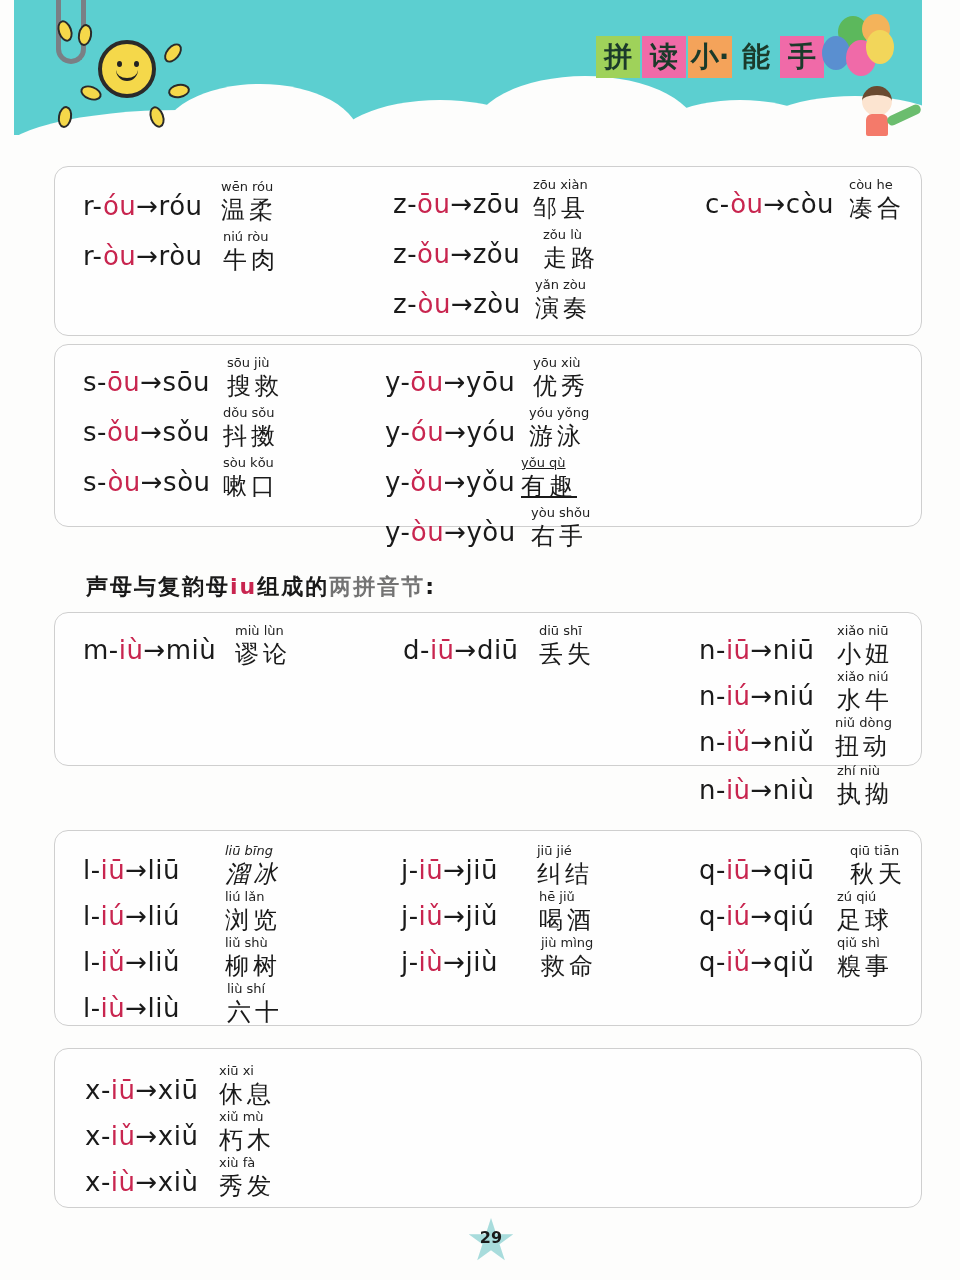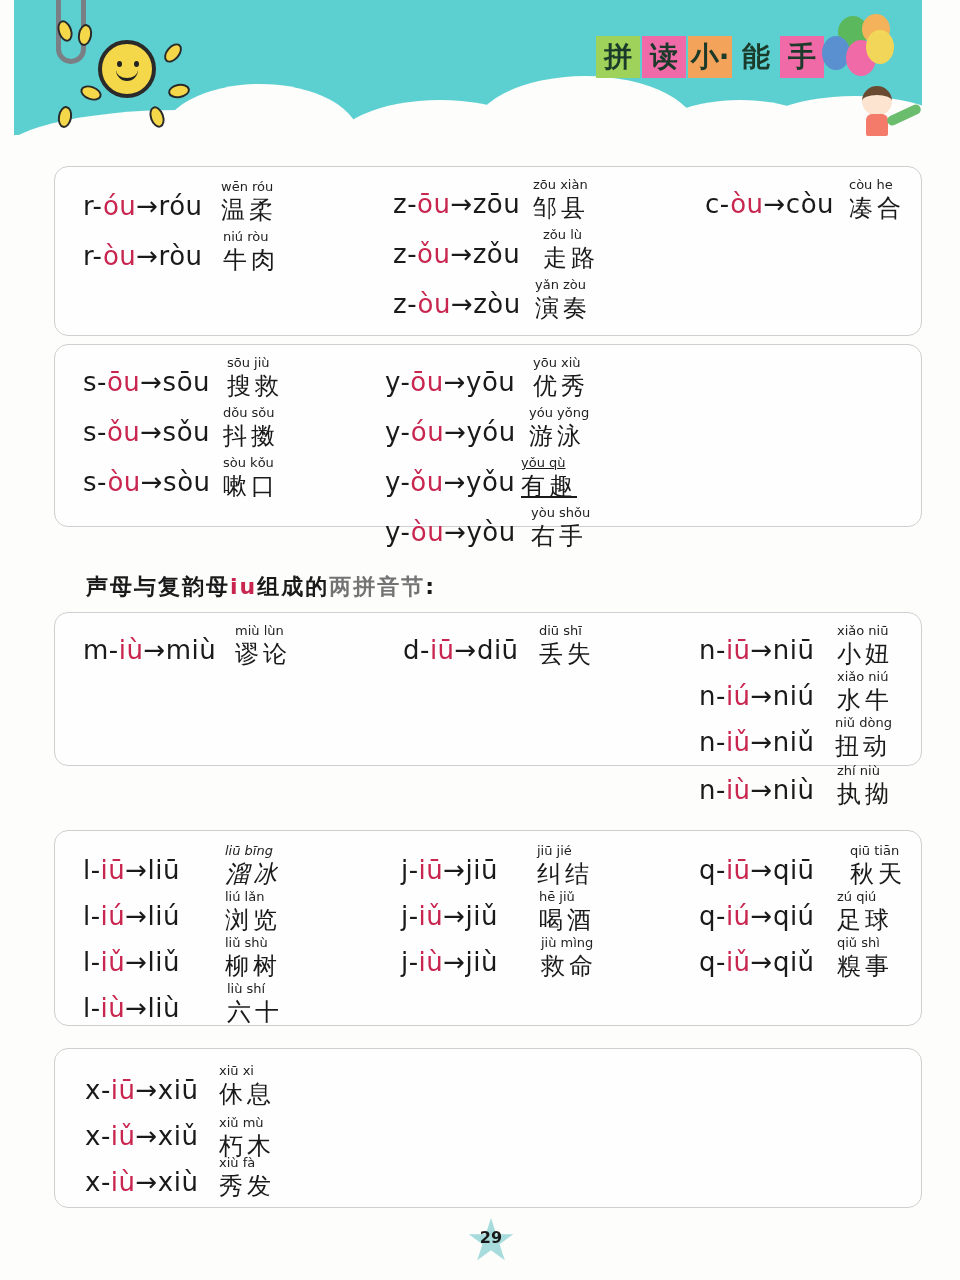--- a/index.html
+++ b/index.html
@@ -307,21 +307,21 @@
 <div class="box" style="top:1048px;height:160px;">
   <div class="entry" style="left:30px;top:14px;">
     <span class="syll"><span>x-</span><span class="fin">iū</span><span>→xiū</span></span>
     <span class="word" style="left:134px;">
         <span class="py">xiū xi</span>
         <span class="hz">休息</span>
       </span>
   </div>
   <div class="entry" style="left:30px;top:60px;">
     <span class="syll"><span>x-</span><span class="fin">iǔ</span><span>→xiǔ</span></span>
-    <span class="word" style="left:134px;margin-top:6px;">
+    <span class="word" style="left:134px;">
         <span class="py">xiǔ mù</span>
         <span class="hz">朽木</span>
       </span>
   </div>
   <div class="entry" style="left:30px;top:106px;">
     <span class="syll"><span>x-</span><span class="fin">iù</span><span>→xiù</span></span>
     <span class="word" style="left:134px;">
         <span class="py">xiù fà</span>
         <span class="hz">秀发</span>
       </span>

